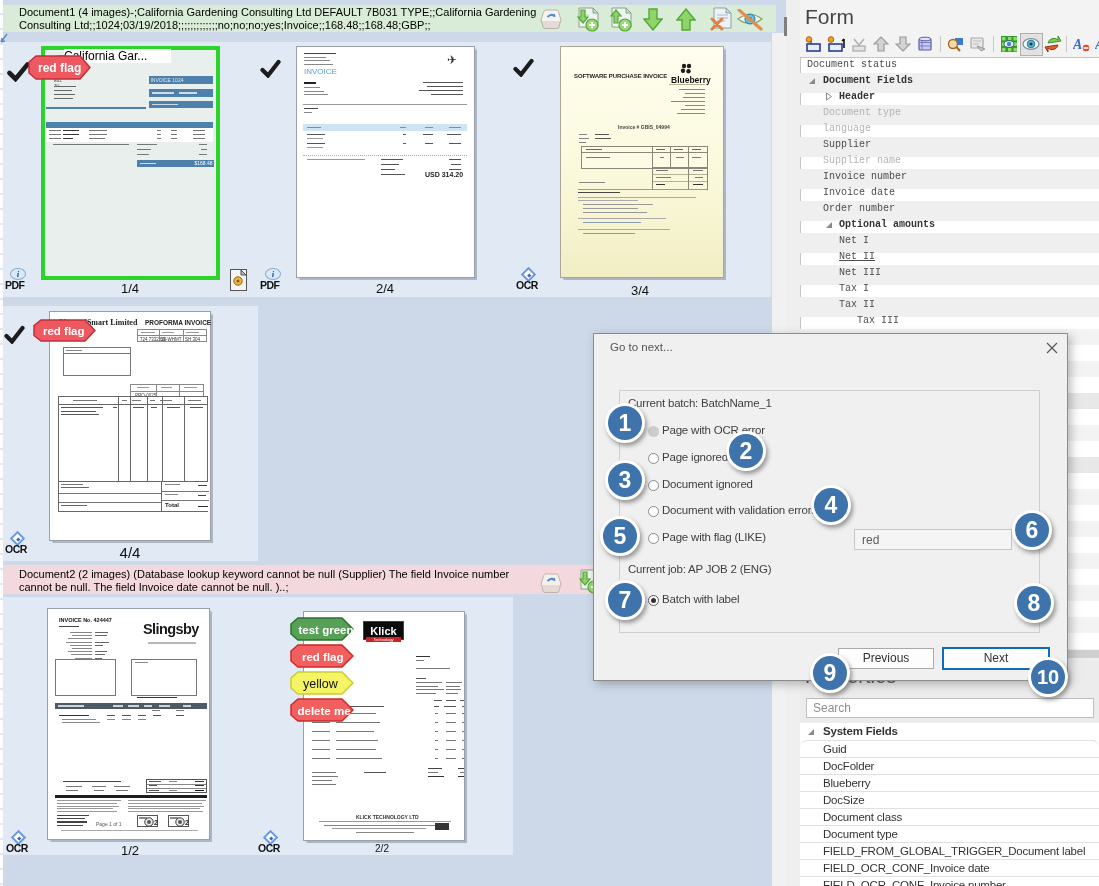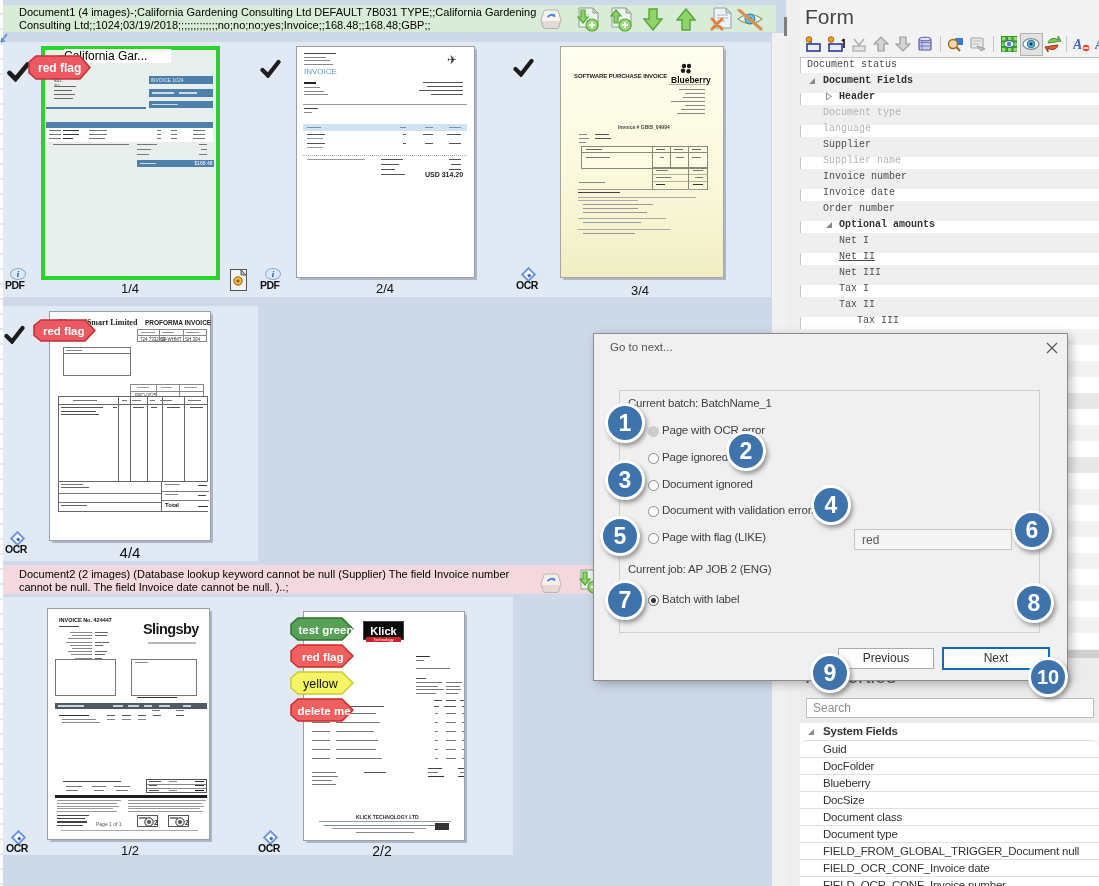--- a/index.html
+++ b/index.html
@@ -227,21 +227,21 @@
   <div class="prow" style="top:723px;border-top:none;font-weight:bold;"><span style="margin-left:23px;">System Fields</span></div>
   <svg class="a" style="left:807px;top:728px;z-index:5" width="8" height="8">
       <path d="M7 1 L7 7 L1 7 Z" fill="#8a8a8a"></path>
     </svg>
   <div class="prow" style="top:740px;border-radius:7px;"><span style="margin-left:23px;">Guid</span></div>
   <div class="prow" style="top:757px;"><span style="margin-left:23px;">DocFolder</span></div>
   <div class="prow" style="top:774px;"><span style="margin-left:23px;">Blueberry</span></div>
   <div class="prow" style="top:791px;"><span style="margin-left:23px;">DocSize</span></div>
   <div class="prow" style="top:808px;"><span style="margin-left:23px;">Document class</span></div>
   <div class="prow" style="top:825px;"><span style="margin-left:23px;">Document type</span></div>
-  <div class="prow" style="top:842px;"><span style="margin-left:23px;">FIELD_FROM_GLOBAL_TRIGGER_Document null</span></div>
+  <div class="prow" style="top:842px;"><span style="margin-left:23px;">FIELD_FROM_GLOBAL_TRIGGER_Document label</span></div>
   <div class="prow" style="top:859px;"><span style="margin-left:23px;">FIELD_OCR_CONF_Invoice date</span></div>
   <div class="prow" style="top:876px;"><span style="margin-left:23px;">FIELD_OCR_CONF_Invoice number</span></div>
 </div>
 
 <div id="thumbs">
 
 <div class="a" style="left:41px;top:46px;width:171px;height:226px;background:#e9efec;border:4px solid #2bd42b;">
   <div class="a" style="left:13px;top:5px;width:42px;height:1px;background:#8fae92;"></div>
   <div class="a" style="left:13px;top:8px;width:30px;height:1px;background:#8fae92;"></div>
   <div class="a" style="left:9px;top:28px;width:14px;height:3px;font-size:4px;color:#333;">BILL TO</div>
@@ -675,21 +675,21 @@
     </svg>
 <svg class="a" style="left:4px;top:325px;" width="21" height="19">
       <path d="M2.5 11 L8 16.5 L18.5 3" fill="none" stroke="#1c1c1c" stroke-width="4.2" stroke-linecap="round"></path>
     </svg>
 
 <div class="a" style="left:110px;top:281px;width:40px;text-align:center;font-size:13px;color:#111;">1/4</div>
 <div class="a" style="left:365px;top:281px;width:40px;text-align:center;font-size:13px;color:#111;">2/4</div>
 <div class="a" style="left:620px;top:283px;width:40px;text-align:center;font-size:13px;color:#111;">3/4</div>
 <div class="a" style="left:110px;top:544px;width:40px;text-align:center;font-size:15px;color:#111;">4/4</div>
 <div class="a" style="left:110px;top:843px;width:40px;text-align:center;font-size:13px;color:#111;">1/2</div>
-<div class="a" style="left:362px;top:843px;width:40px;text-align:center;font-size:14px;color:#111;">2/2</div>
+<div class="a" style="left:362px;top:843px;width:40px;text-align:center;font-size:10px;color:#111;">2/2</div>
 
 <div id="pdficon1" class="pdfi" style="left:5px;top:268px;"></div>
 <div id="pdficon2" class="pdfi" style="left:260px;top:268px;"></div>
 <div class="ocri" style="left:516px;top:268px;">
       <i></i>
     </div>
 <div class="ocri" style="left:5px;top:532px;">
       <i></i>
     </div>
 <div class="ocri" style="left:6px;top:831px;">

